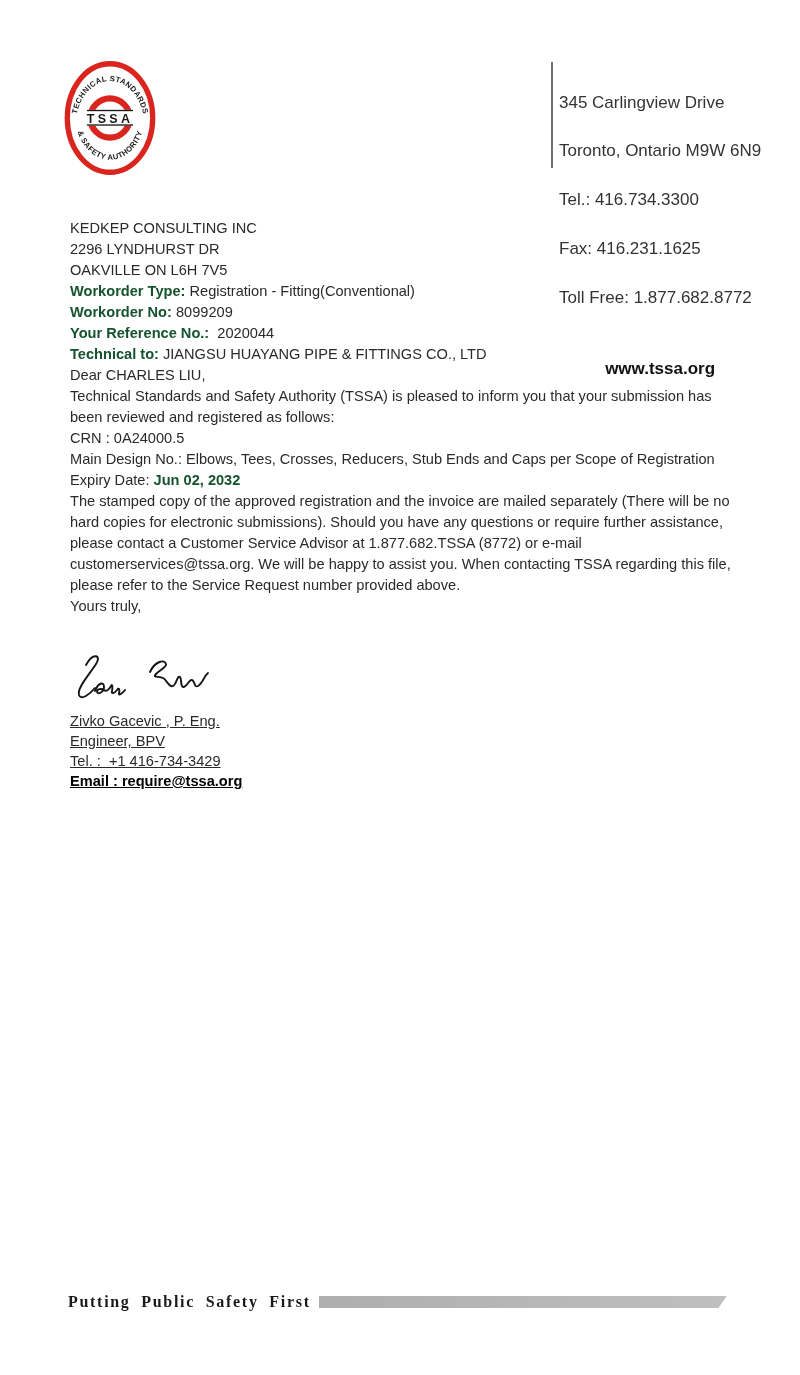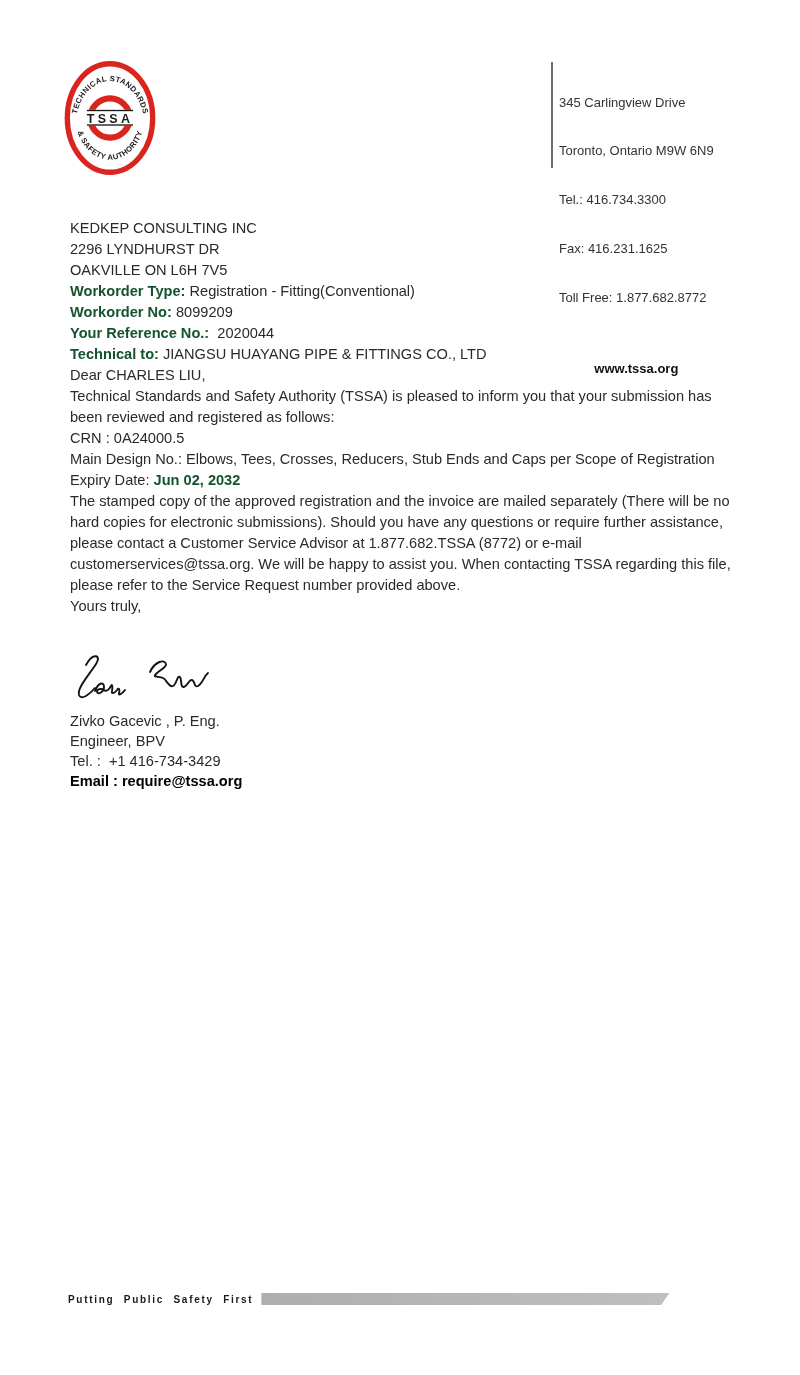--- a/index.html
+++ b/index.html
@@ -22,21 +22,21 @@
     position:absolute;
     left:551px; top:62px;
     display:flex;
   }
   .vline{
     width:2px; height:106px;
     background:#6f6f6f;
     margin-right:6px;
   }
   .addr-lines{
-    font-size:13px;
+    font-size:17px;
     line-height:16.3px;
     color:#333;
     white-space:pre-wrap;
   }
   .addr-website{
     font-weight:700;
     color:#111;
     margin-top:22px;
     text-align:center;
   }
@@ -59,37 +59,38 @@
   .quality{margin-top:18px;}
   .closingp{margin-top:66px;}
   .valediction{margin-top:21px;}
   .signature{
     display:block;
     margin-top:30px;
     margin-left:-6px;
     width:160px; height:64px;
   }
   .signer{margin-top:86px;line-height:20px;}
-  .signer .line{white-space:pre-wrap;}
+  .signer .line{white-space:pre-wrap;text-decoration:underline;}
   .signer .email{font-weight:600;color:#000;}
   
   .footer{
     position:absolute;
     left:68px; top:1293px;
     width:700px;
     display:flex;
     align-items:center;
   }
   .slogan{
-    font-size:10px;
+    font-size:16px;
     font-weight:700;
     letter-spacing:1.7px;
     word-spacing:5px;
     color:#1a1a1a;
     white-space:nowrap;
+    font-family:Liberation Serif, serif;
   }
   .footer-bar{
     margin-left:8px;
     width:408px; height:12px;
     background:linear-gradient(to right,#aeaeae,#bfbfbf);
     clip-path:polygon(0 0,100% 0,98% 100%,0 100%);
   }
 </style>
 </head>
 <body>

